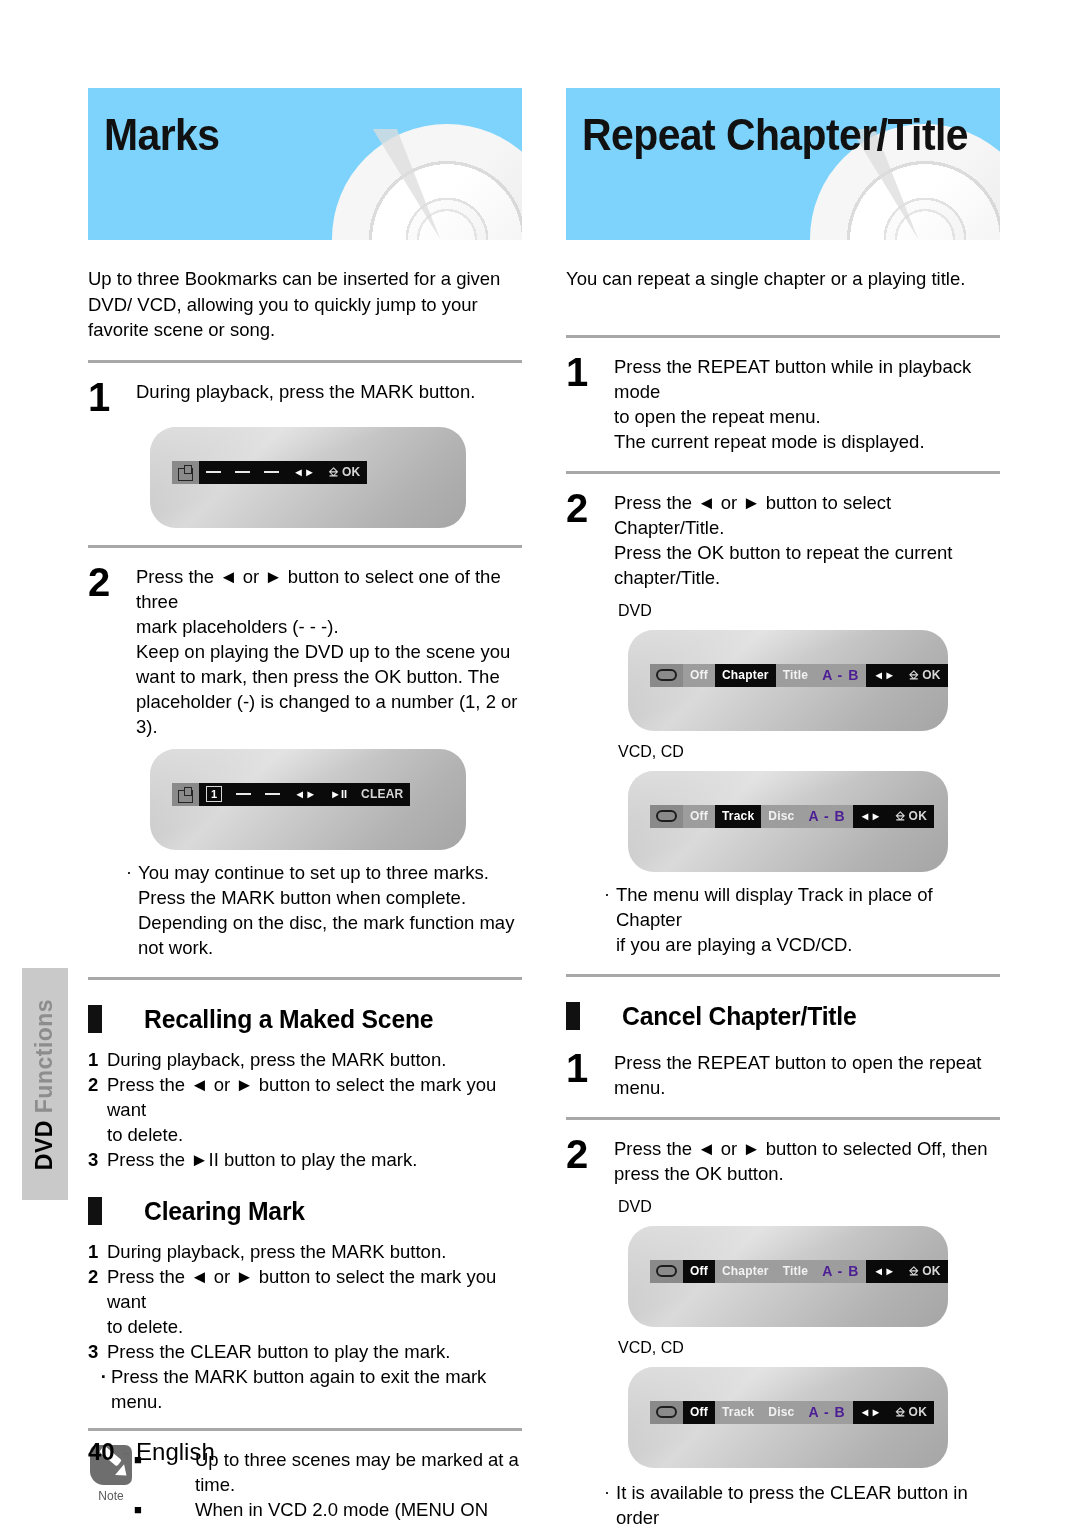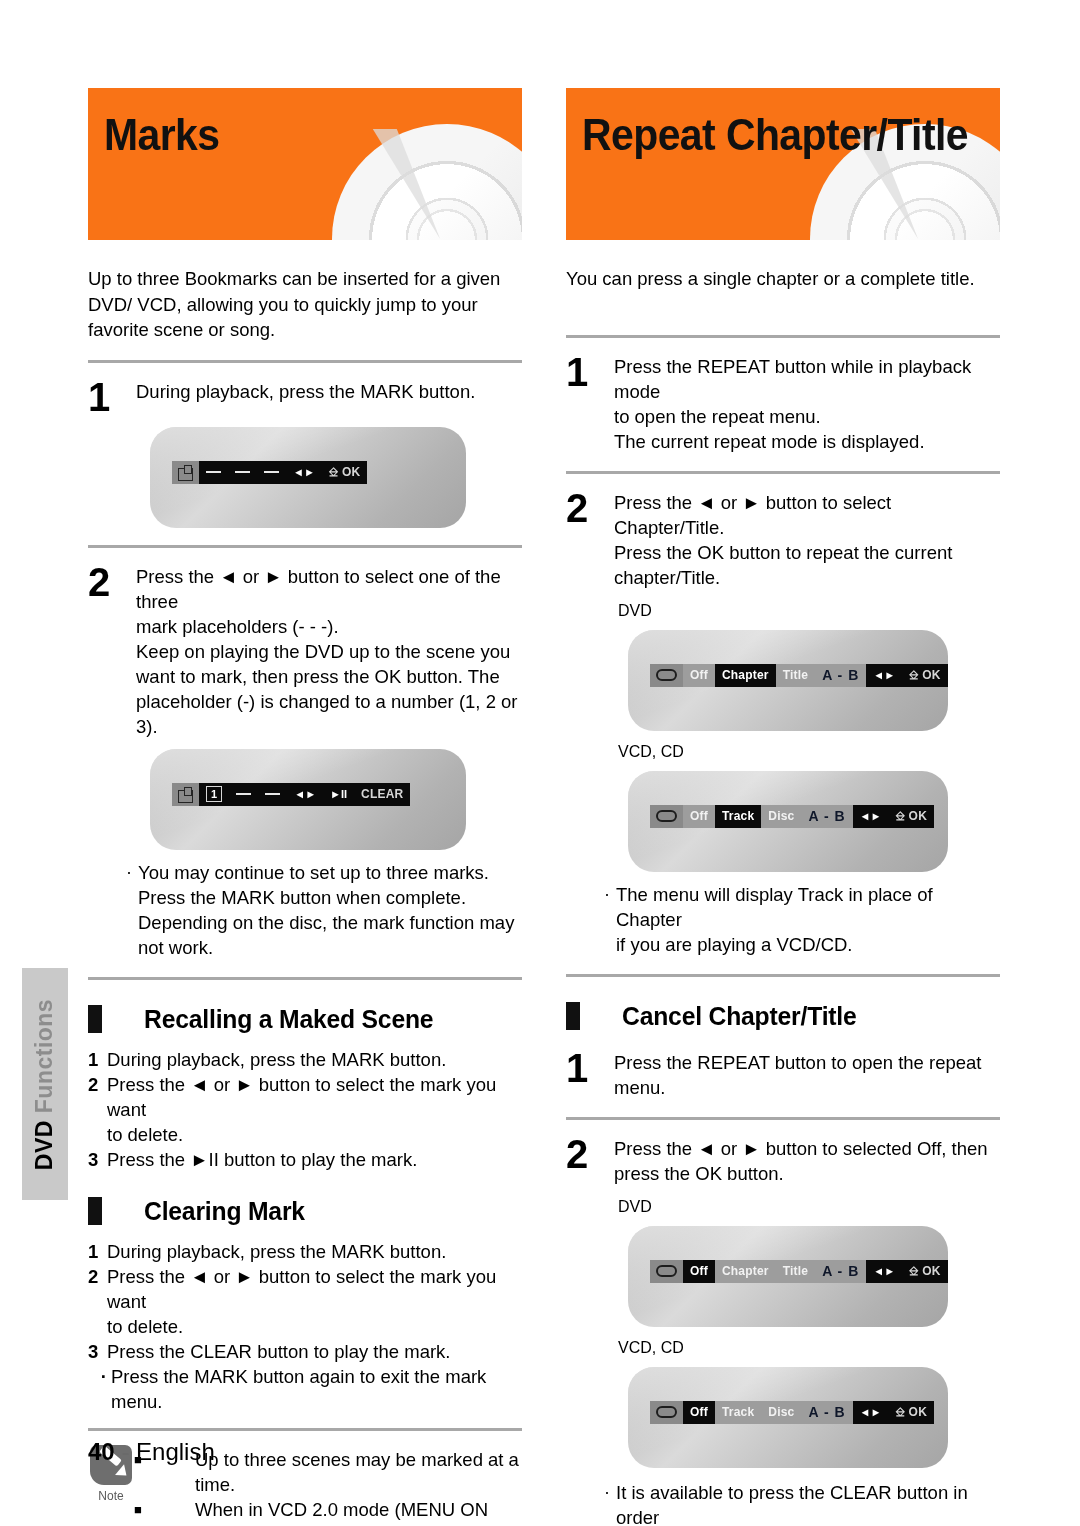--- a/index.html
+++ b/index.html
@@ -33,21 +33,21 @@
   
   .page{ position:absolute; left:0; top:0; width:1080px; height:1526px; }
   .col{ position:absolute; top:88px; width:434px; }
   .col-left{ left:88px; }
   .col-right{ left:566px; }
 
   
   .banner{
     position:relative;
     height:152px;
-    background:#f97316;
+    background:#7dd3fc;
     overflow:hidden;
   }
   .banner h1{
     position:absolute; left:16px; top:22px;
     margin:0;
     font-size:44px;
     font-weight:bold;
     letter-spacing:-0.6px;
     color:#111;
     font-family:"Liberation Sans", sans-serif;
@@ -194,21 +194,21 @@
     padding:0 7px;
     color:#fff;
     white-space:nowrap;
     letter-spacing:.2px;
     font-weight:bold;
   }
   .seg.icon{ background:#8a8a8a; padding:0 6px; }
   .seg.grayed{ background:#9d9d9d; color:#f2f2f2; }
   .seg.dark{ background:#0a0a0a; color:#f4f4f4; }
   .seg.hl{ background:#0a0a0a; color:#ffffff; }
-  .seg.ab{ background:#9d9d9d; color:#0f172a; font-size:14px; letter-spacing:1px;}
+  .seg.ab{ background:#9d9d9d; color:#4c1d95; font-size:14px; letter-spacing:1px;}
   .seg.nav{ background:#0a0a0a; color:#fff; font-size:11px; letter-spacing:0; }
   .seg.ok{ background:#0a0a0a; color:#d6d6d6; font-size:12px; }
   .seg.numhl{ background:#0a0a0a; }
   .numbox{
     display:inline-block;
     border:1px solid #d8d8d8;
     padding:0 4px;
     font-size:11px;
     line-height:14px;
     color:#fff;
@@ -481,21 +481,21 @@
   </div>
 
   <div class="col col-right">
 
     <div class="banner">
       <div class="disc"></div>
       <div class="disc-shade"></div>
       <h1>Repeat Chapter/Title</h1>
     </div>
 
-    <p class="intro">You can press a single chapter or a complete title.</p>
+    <p class="intro">You can repeat a single chapter or a playing title.</p>
 
     <hr class="rule" style="margin-top:43px;">
 
     <div class="step">
       <div class="num">1</div>
       <div class="body">
         <span>Press the </span><b>REPEAT</b><span> button while in playback mode</span><br>
         <span>to open the repeat menu.</span><br>
         <span>The current repeat mode is displayed.</span>
       </div>

